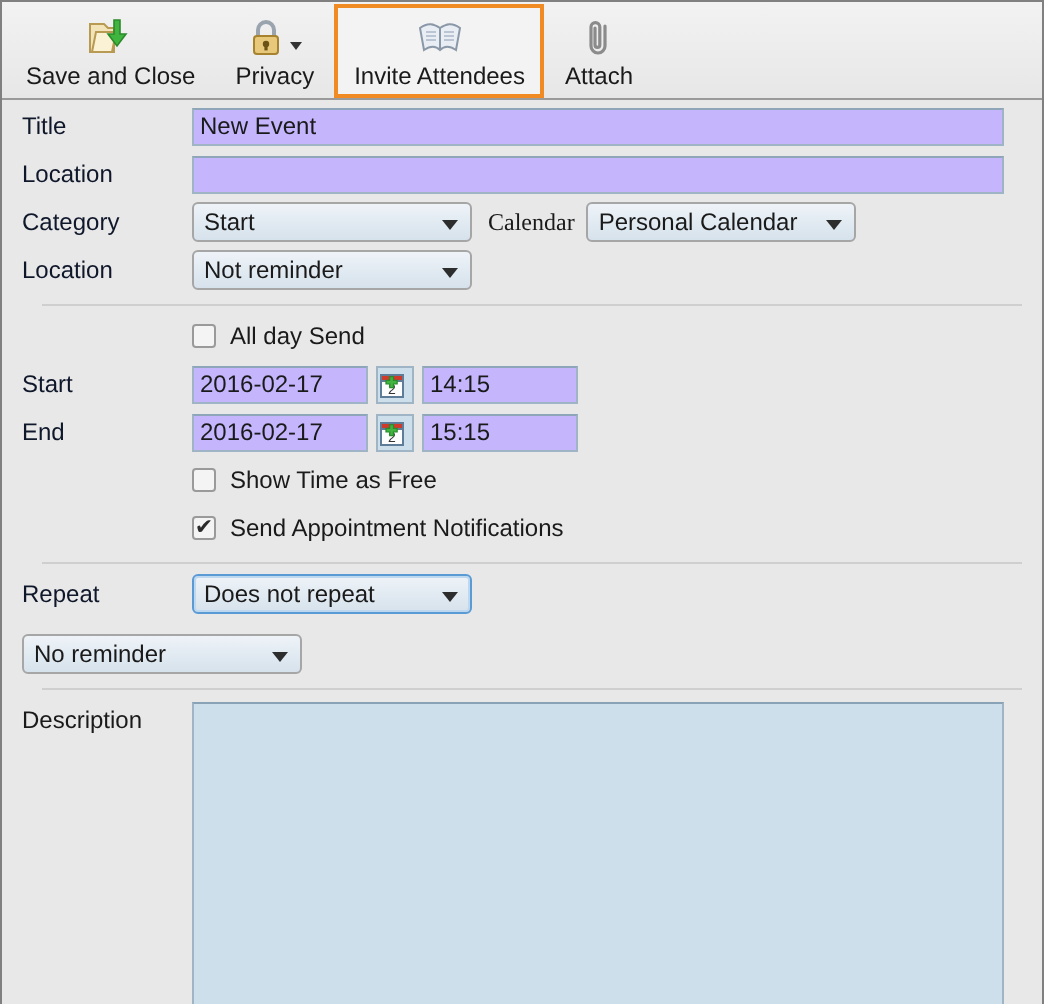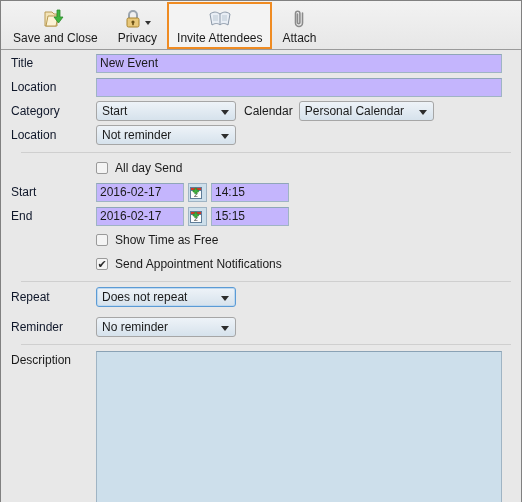--- a/index.html
+++ b/index.html
@@ -84,21 +84,21 @@
     position:absolute;right:6px;top:8px;
     width:0;height:0;border-left:4px solid transparent;border-right:4px solid transparent;
     border-top:5px solid #2d2d2d;
   }
   .sel-cat{width:140px;}
   .sel-cal{width:135px;}
   .sel-pri{width:140px;}
   .sel-rep{width:140px;}
   .sel-rem{width:140px;}
 
-  .inline-lbl{margin:0 6px 0 8px;font-size:12px;}
+  .inline-lbl{margin:0 6px 0 8px;font-size:12px;font-family:Liberation Serif, serif;}
 
   .chk{
     width:12px;height:12px;box-sizing:border-box;
     border:1px solid #9a9a9a;background:#f4f4f4;border-radius:2px;
     display:inline-flex;align-items:center;justify-content:center;
     margin-right:7px;flex:0 0 12px;
   }
   .chk .mark{font-size:11px;line-height:11px;color:#2b2b2b;}
   .chk-label{font-size:12px;}
 
@@ -257,21 +257,20 @@
 
     <div class="row">
       <span class="lbl">Repeat</span>
       <span class="selwrap sel-rep focus">
         <span class="selval">Does not repeat</span>
         <span class="caret"></span>
       </span>
     </div>
 
     <div class="row" style="margin-top:8px;">
-      <span class="lbl">Reminder</span>
       <span class="selwrap sel-rem">
         <span class="selval">No reminder</span>
         <span class="caret"></span>
       </span>
     </div>
 
     <div class="sep"></div>
 
     <div class="descrow">
       <span class="desc-lbl">Description</span>

